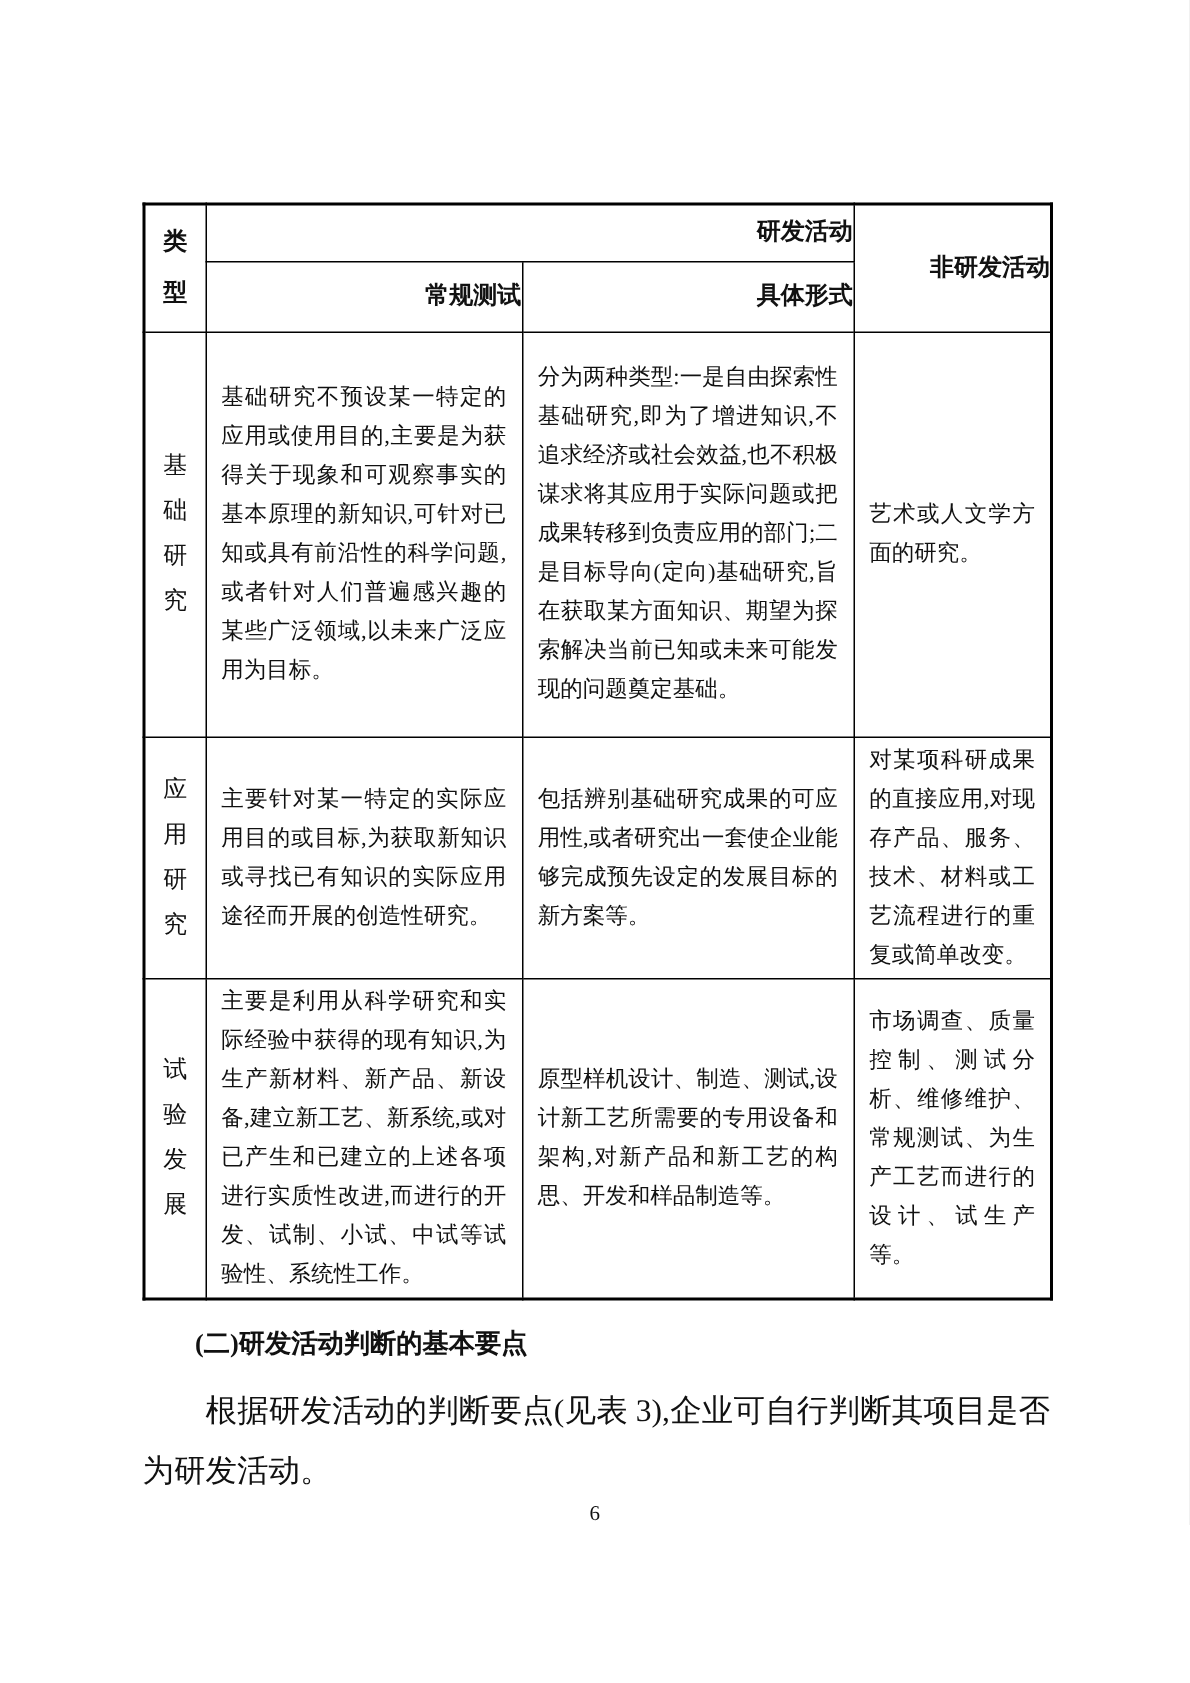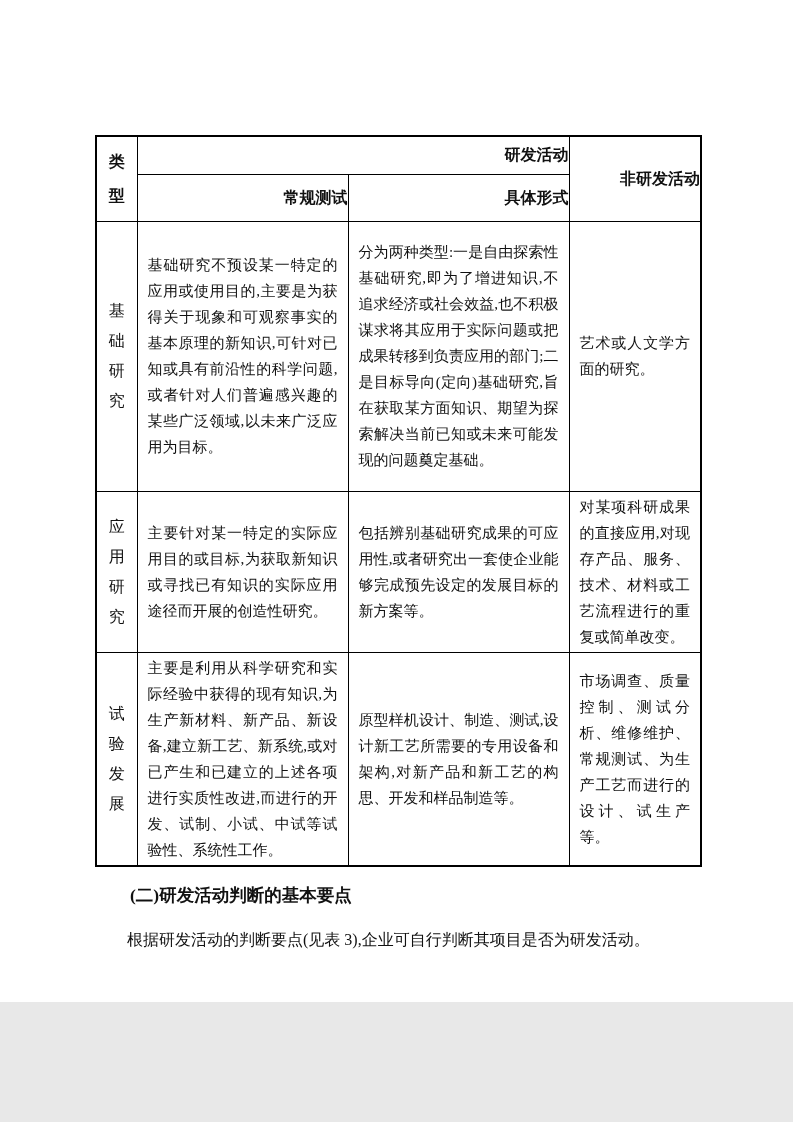--- a/index.html
+++ b/index.html
@@ -1,21 +1,21 @@
 <!DOCTYPE html>
 <html><head>
 <meta charset="utf-8">
 <style>
   * { margin: 0; padding: 0; box-sizing: border-box; }
   html, body { background: #e8e8e8; }
   body { width: 793px; margin: 0 auto; font-family: "Liberation Serif", "DejaVu Serif", serif; }
   .page {
     position: relative;
     width: 793px;
-    height: 1002px;
+    height: 1122px;
     background: #ffffff;
     color: #111111;
     padding: 135px 93px 0 95px;
   }
   table.doc-table {
     border-collapse: collapse;
     table-layout: fixed;
     width: 605px;
     border: 2.5px solid #000;
   }
@@ -63,21 +63,21 @@
 
   .section-heading {
     margin-top: 16px;
     font-size: 17.5px;
     font-weight: bold;
     text-indent: 2em;
     line-height: 24px;
   }
   .body-paragraph {
     margin-top: 13px;
-    font-size: 16px;
+    font-size: 21px;
     line-height: 40px;
     text-align: justify;
     text-indent: 2em;
   }
   .page-number {
     position: absolute;
     top: 1002px;
     left: 0;
     width: 793px;
     text-align: center;

